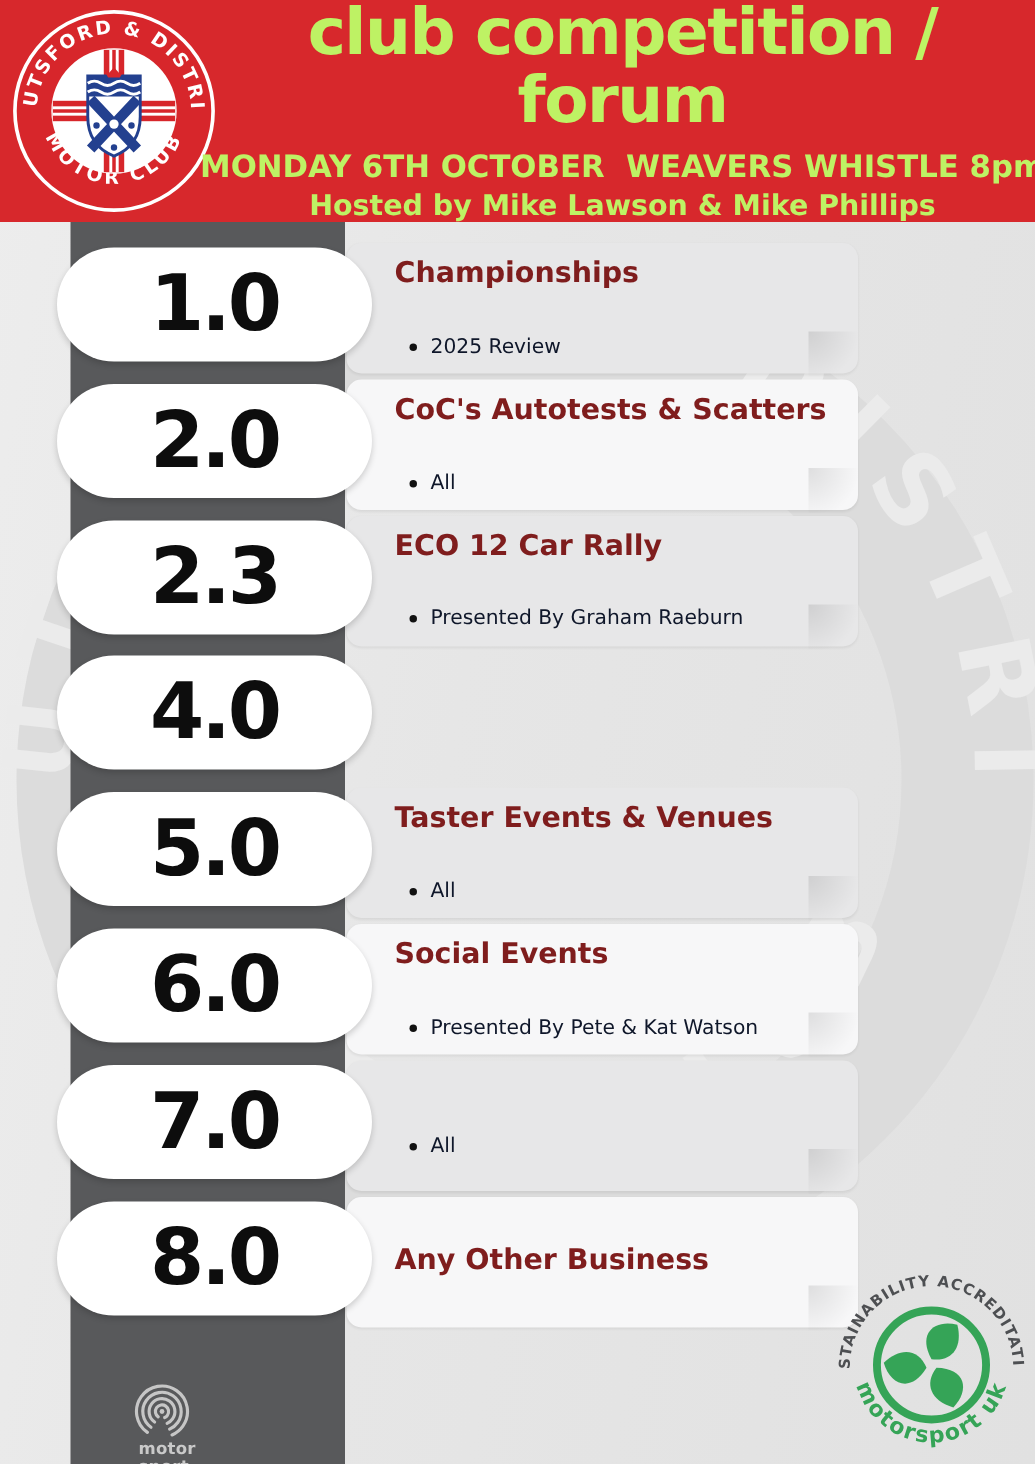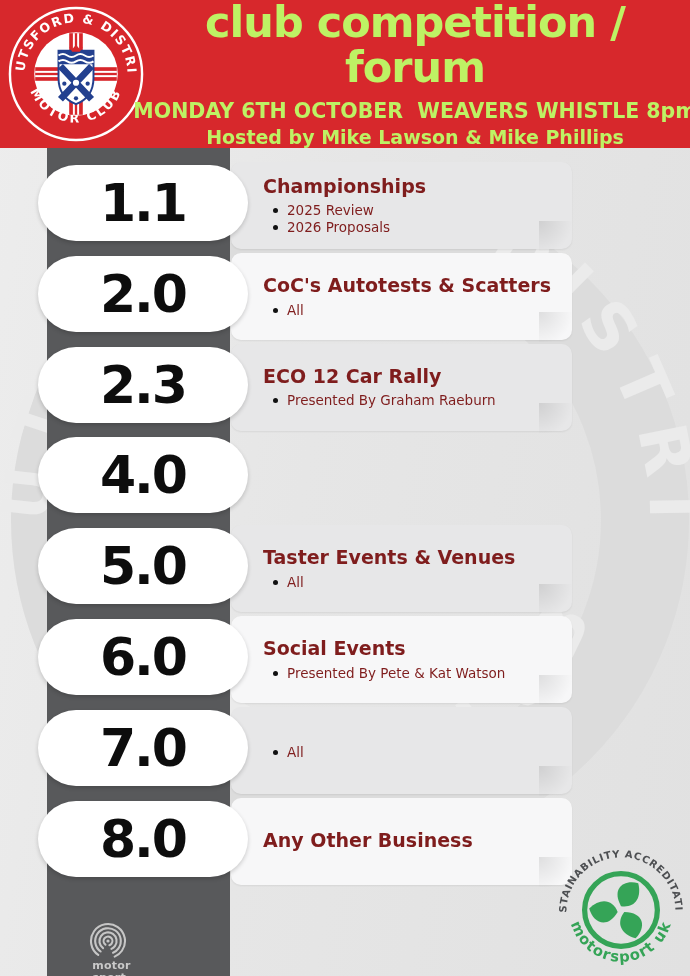--- a/index.html
+++ b/index.html
@@ -53,22 +53,22 @@
     content:"";position:absolute;right:-1px;bottom:-2px;width:34px;height:30px;
     border-bottom-right-radius:26px;
     background:radial-gradient(circle at 0% 0%,rgba(0,0,0,0.10),rgba(0,0,0,0.02) 60%,rgba(0,0,0,0) 75%);
   }
   .card-title{
     margin:0;color:#7f1d1d;font-size:19px;font-weight:800;letter-spacing:0px;
     line-height:1.25;
   }
   .bullets{list-style:none;margin:4px 0 0 0;padding:0 0 0 10px;}
   .bullets li{
-    position:relative;color:#7f1d1d;font-size:13.5px;font-weight:500;
-    line-height:17px;padding-left:14px;
+    position:relative;color:#0f172a;font-size:13.5px;font-weight:500;
+    line-height:17px;padding-left:14px;margin-top:24px;
   }
   .bullets li::before{
     content:"";position:absolute;left:0;top:6px;width:5px;height:5px;border-radius:50%;
     background:#111;
   }
   .pill{
     position:absolute;left:38px;top:3px;width:210px;height:76px;
     background:#ffffff;border-radius:40px;
     display:flex;align-items:center;justify-content:center;
     box-shadow:0 2px 4px rgba(0,0,0,0.18);
@@ -148,25 +148,24 @@
       <div class="header-hosted">Hosted by Mike Lawson &amp; Mike Phillips</div>
     </div>
   </header>
 
   <main class="rows" id="rows">
     <div class="row" style="top: 14px;">
       <div class="card">
         <h3 class="card-title">Championships</h3>
         <ul class="bullets">
             <li>2025 Review</li>
-            <li>2026 Proposals</li>
-          </ul>
-      </div>
-      <div class="pill">
-        <span>1.1</span>
+          </ul>
+      </div>
+      <div class="pill">
+        <span>1.0</span>
       </div>
     </div>
 
     <div class="row" style="top: 104.8px;">
       <div class="card light">
         <h3 class="card-title">CoC's Autotests &amp; Scatters</h3>
         <ul class="bullets">
             <li>All</li>
           </ul>
       </div>

